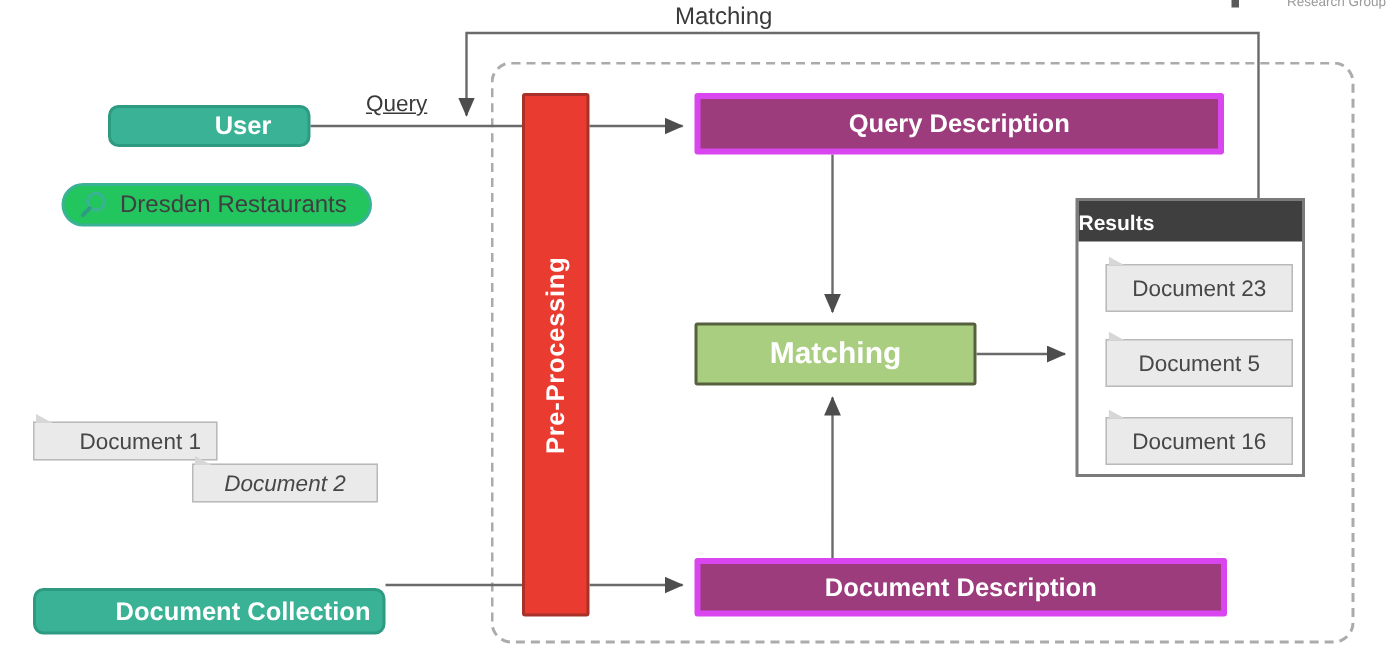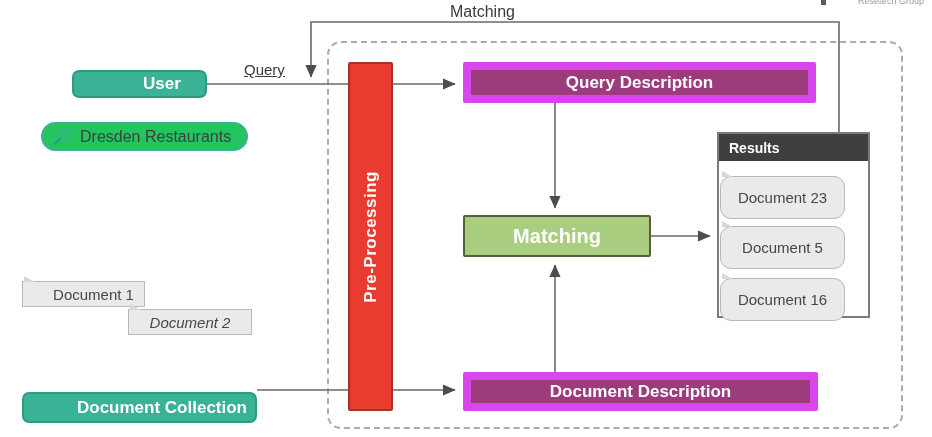--- a/index.html
+++ b/index.html
@@ -16,21 +16,21 @@
   .boundary{
     left:327px;top:41px;width:576px;height:388px;
     border:2px dashed #ababab;border-radius:14px;z-index:0;
   }
   
   .node{
     display:flex;align-items:center;justify-content:center;
     font-weight:bold;color:#ffffff;z-index:2;
   }
   .teal{background:#3ab295;border:2px solid #2d9b81;border-radius:7px;font-size:17px;padding-left:45px;}
-  .purple{background:#9c3c7c;border:8px solid #d946ef;border-radius:2px;font-size:17px;}
+  .purple{background:#9c3c7c;border:4px solid #d946ef;border-radius:2px;font-size:17px;}
   .green{background:#a9ce80;border:2px solid #56603f;border-radius:2px;font-size:20px;}
   .red{
     background:#ea3b30;border:2px solid #a8312a;border-radius:2px;font-size:17px;
   }
   .vtext{writing-mode:vertical-rl;transform:rotate(180deg);letter-spacing:.5px;}
   
   .lbl{font-size:15px;color:#3a3a3a;z-index:3;}
   
   .pill{
     left:41px;top:122px;width:207px;height:29px;border-radius:15px;
@@ -48,24 +48,24 @@
     content:"";position:absolute;top:-6px;left:1px;width:11px;height:6px;
     background:#d7d7d7;clip-path:polygon(0 0,100% 100%,0 100%);
   }
   
   .results{
     left:717px;top:132px;width:153px;height:186px;background:#ffffff;
     border:2px solid #7b7b7b;z-index:2;
   }
   .results-header{
     height:27px;background:#3f3f3f;color:#ffffff;font-weight:bold;
-    font-size:14px;display:flex;align-items:center;padding-left:10px;
+    font-size:14px;display:flex;align-items:center;
     box-sizing:border-box;
   }
-  .results .chip{width:125px;height:43px;left:1px;border-radius:11px;}
+  .results .chip{width:125px;height:32px;left:18px;}
   
   .brand{
     right:8px;top:-4px;font-size:9px;color:#9a9a9a;z-index:3;white-space:nowrap;
   }
   .brand-mark{
     left:821px;top:0;width:5px;height:5px;background:#5a5a5a;z-index:3;
   }
 </style>
 </head>
 <body>

